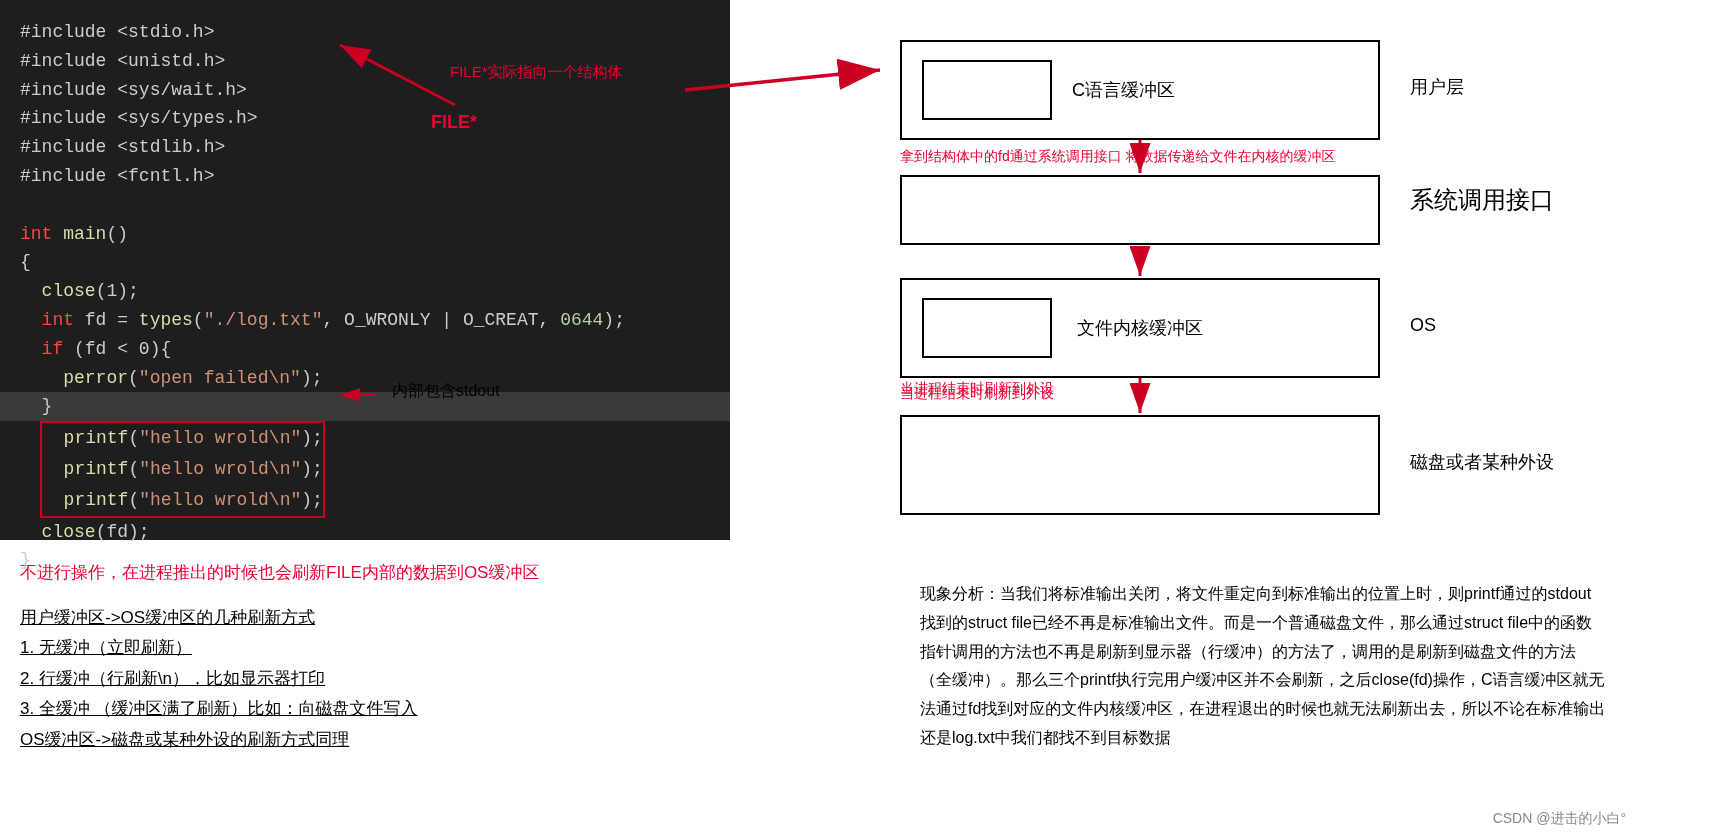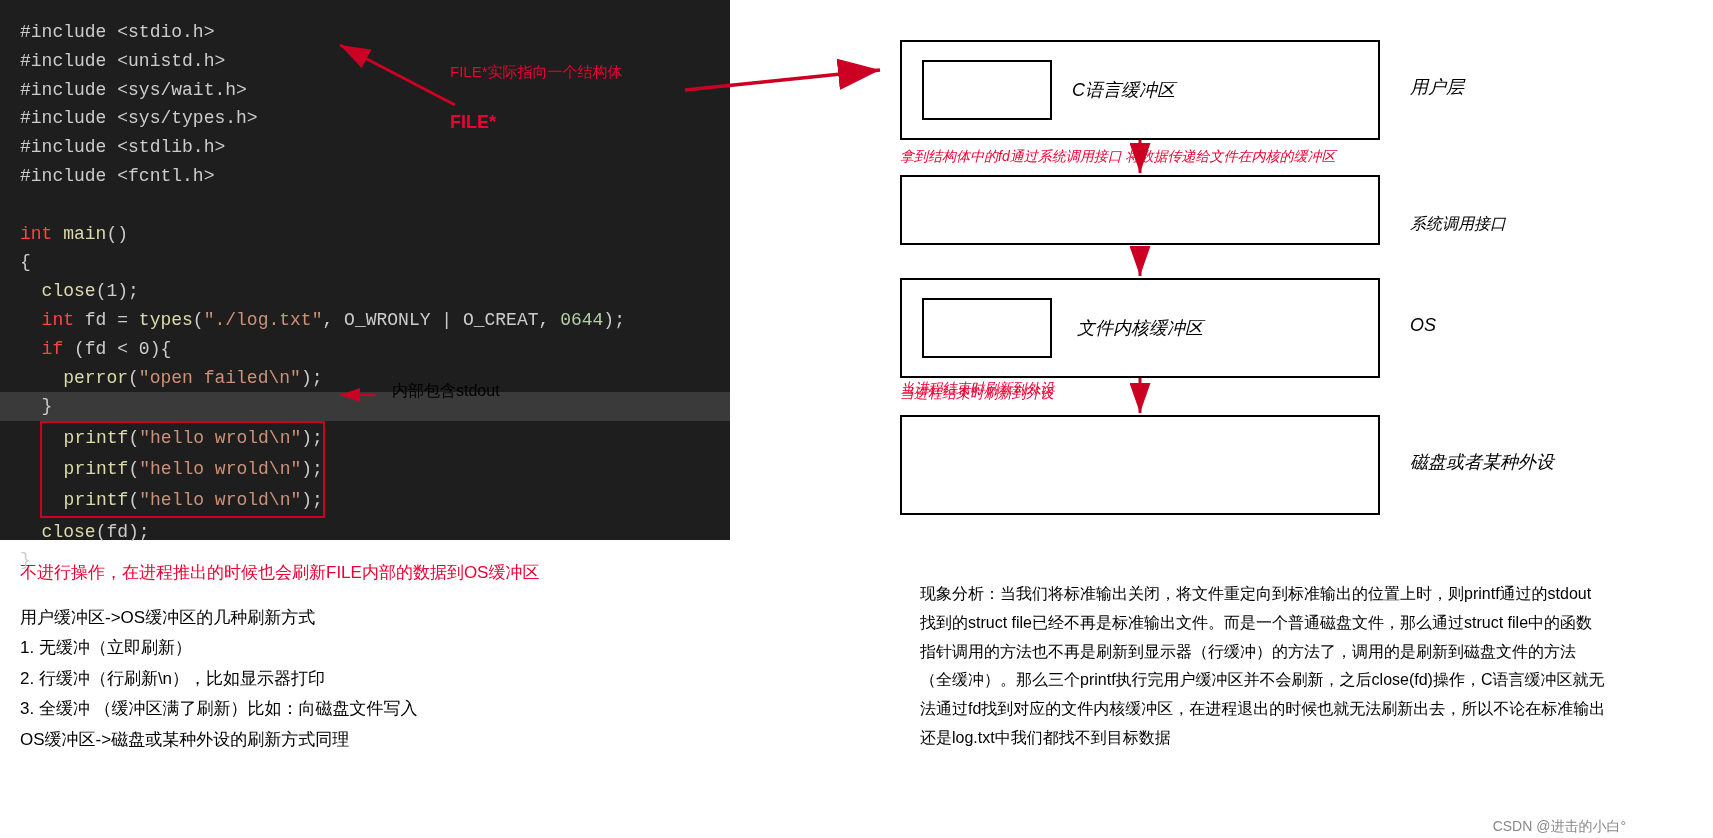--- a/index.html
+++ b/index.html
@@ -95,21 +95,21 @@
       height: 100%;
       pointer-events: none;
     }
 
     .left-text {
       padding: 18px 20px 0 20px;
       font-size: 16px;
       color: #e03;
       line-height: 1.8;
     }
-    .left-text .black { color: #000; }
+    .left-text .black { color: #000; text-decoration: underline; }
     .left-text .section { margin-top: 14px; }
 
     
     .right-panel {
       flex: 1;
       display: flex;
       flex-direction: column;
       padding: 20px 30px;
       position: relative;
     }
@@ -117,21 +117,21 @@
     .right-text {
       font-size: 16px;
       color: #000;
       line-height: 1.8;
       margin-top: 10px;
       margin-left: 20px;
     }
 
     .csdn-watermark {
       position: absolute;
-      bottom: 2px;
+      bottom: 10px;
       right: 10px;
       font-size: 14px;
       color: #888;
     }
 
     
     .diagram-container {
       position: relative;
       width: 650px;
     }
@@ -160,21 +160,21 @@
 <span class="highlight-row">  }</span></div>
 <div style="margin-left:20px; border:2px solid #cc0022; display:inline-block; background:#1e1e1e;">
 <span class="code-pre printf-line"><span class="kw-yellow">  printf</span>(<span class="kw-orange">"hello wrold\n"</span>);</span>
 <span class="code-pre printf-line"><span class="kw-yellow">  printf</span>(<span class="kw-orange">"hello wrold\n"</span>);</span>
 <span class="code-pre printf-line"><span class="kw-yellow">  printf</span>(<span class="kw-orange">"hello wrold\n"</span>);</span>
 </div>
 <div class="code-pre">  <span class="kw-yellow">close</span>(fd);
 }</div>
 
       
-      <div class="annotation-file-ptr2" style="top:108px; left:450px; font-weight:bold; font-size:18px;">FILE*</div>
+      <div class="annotation-file-ptr2" style="top:108px; left:431px; font-weight:bold; font-size:18px;">FILE*</div>
       <div class="annotation-file-ptr" style="top:60px; left:450px; font-size:15px;">FILE*实际指向一个结构体</div>
       <div class="annotation-stdout" style="color:#000; font-size:16px;">内部包含stdout</div>
 
       
       <svg class="arrow-svg">
 
         <defs>
           <marker id="arrowhead-red" markerWidth="10" markerHeight="7" refX="10" refY="3.5" orient="auto">
             <polygon points="0 0, 10 3.5, 0 7" fill="#cc0022"></polygon>
           </marker>
@@ -193,32 +193,32 @@
         <div class="black" style="color:#000; font-size:17px;">1. 无缓冲（立即刷新）</div>
         <div class="black" style="color:#000; font-size:17px;">2. 行缓冲（行刷新\n），比如显示器打印</div>
         <div class="black" style="color:#000; font-size:17px;">3. 全缓冲  （缓冲区满了刷新）比如：向磁盘文件写入</div>
         <div class="black" style="color:#000; font-size:17px;">OS缓冲区-&gt;磁盘或某种外设的刷新方式同理</div>
       </div>
     </div>
   </div>
 
   <div class="right-panel">
 
-    <div class="diagram-container" style="position:relative; width:680px; height:540px;font-style:italic;">
+    <div class="diagram-container" style="position:relative; width:680px; height:540px;">
 
       <div style="position:absolute; top:20px; left:0; width:480px; height:100px; border:2.5px solid #000; display:flex; align-items:center;">
         <div style="width:130px; height:60px; border:2.5px solid #000; margin-left:20px;"></div>
         <div style="margin-left:20px; font-size:18px;">C语言缓冲区</div>
       </div>
 
       <div style="position:absolute; top:55px; left:510px; font-size:18px;">用户层</div>
 
       <div style="position:absolute; top:155px; left:0; width:480px; height:70px; border:2.5px solid #000;"></div>
 
-      <div style="position:absolute; top:194px; left:510px; font-size:16px;">系统调用接口</div>
+      <div style="position:absolute; top:164px; left:510px; font-size:24px;">系统调用接口</div>
 
       <div style="position:absolute; top:258px; left:0; width:480px; height:100px; border:2.5px solid #000; display:flex; align-items:center;">
         <div style="width:130px; height:60px; border:2.5px solid #000; margin-left:20px;"></div>
         <div style="margin-left:25px; font-size:18px;">文件内核缓冲区</div>
       </div>
 
       <div style="position:absolute; top:295px; left:510px; font-size:18px;">OS</div>
 
       <div style="position:absolute; top:395px; left:0; width:480px; height:100px; border:2.5px solid #000;"></div>
 

